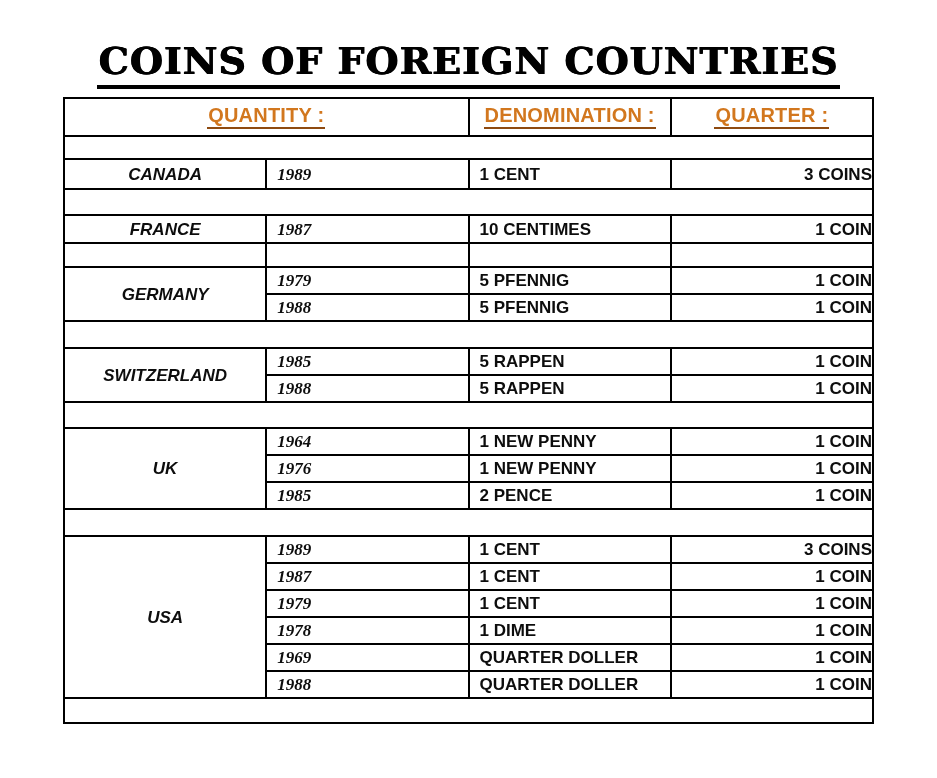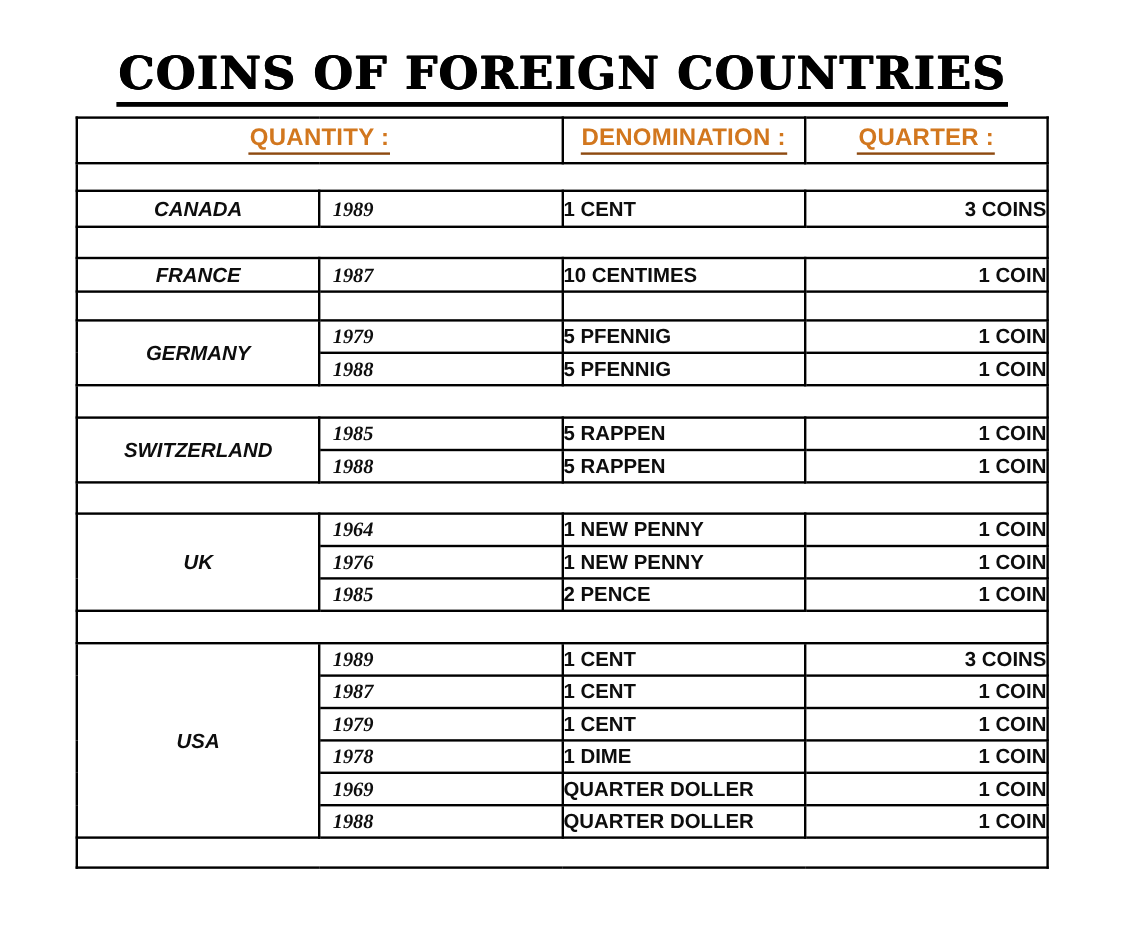--- a/index.html
+++ b/index.html
@@ -58,21 +58,21 @@
     color: #d2771e;
   }
   .hdr-u {
     display: inline-block;
     border-bottom: 2px solid #8e4a10;
     padding: 0 1px 2px 1px;
     letter-spacing: 0.2px;
   }
   .c-country { font-style: italic; text-align: center; }
   .c-year    { font-style: italic; text-align: left; padding-left: 10px; font-family: Liberation Serif, serif; }
-  .c-denom   { text-align: left; }
+  .c-denom   { text-align: left; padding-left: 10px; }
   .c-qty     { text-align: right; }
   tr.rh38 { height: 38px; }
   tr.rh30 { height: 30px; }
   tr.rh28 { height: 28px; }
   tr.rh27 { height: 27px; }
   tr.rh26 { height: 26px; }
   tr.rh25 { height: 25px; }
   tr.rh24 { height: 24px; }
   tr.rh23 { height: 23px; }
 </style>

